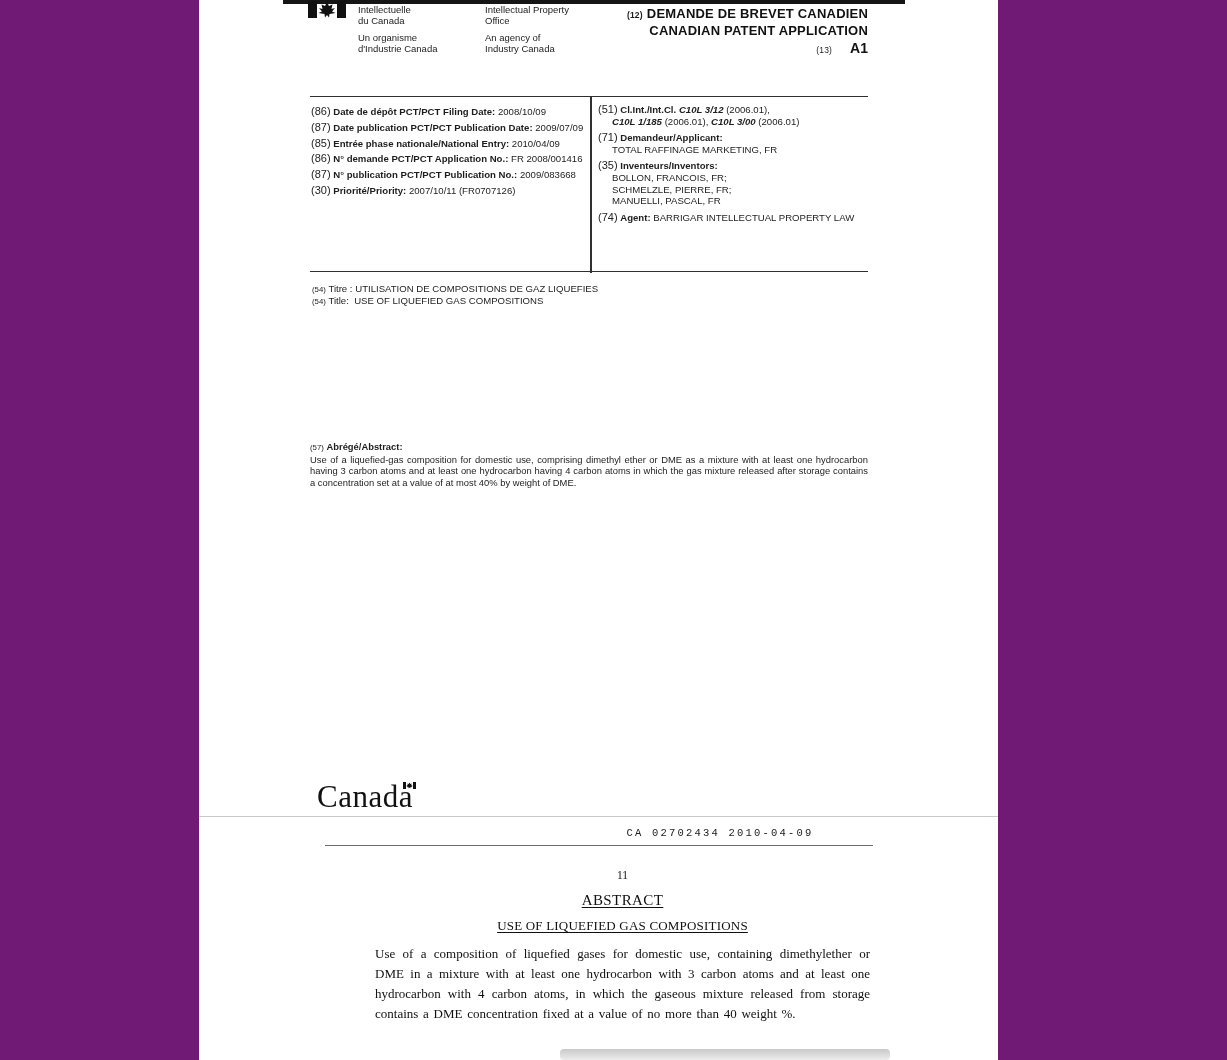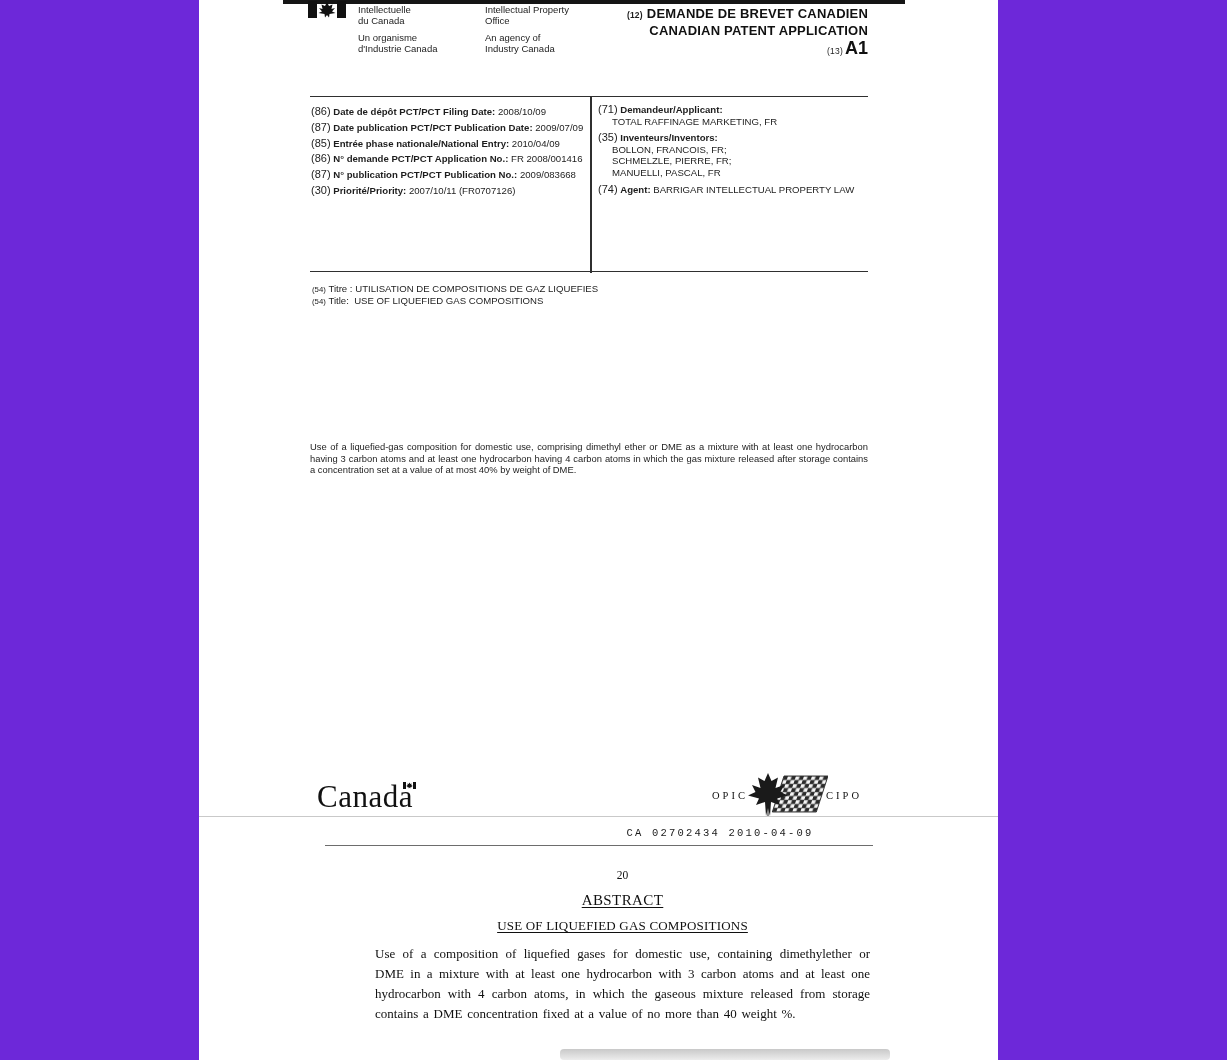--- a/index.html
+++ b/index.html
@@ -1,36 +1,36 @@
 <!DOCTYPE html>
 <html><head>
 <meta charset="utf-8">
 <style>
   * { margin:0; padding:0; box-sizing:border-box; }
   html,body { width:1227px; height:1060px; background:#f2f2f2; overflow:hidden;
               font-family:"Liberation Sans", sans-serif; }
-  .viewport { position:relative; width:1227px; height:1060px; background:#6d28d9; }
+  .viewport { position:relative; width:1227px; height:1060px; background:#701a75; }
   .sheet { position:absolute; left:199px; top:0; width:799px; height:1060px; background:#ffffff; }
   .abs { position:absolute; }
 
   
   .topbar { left:84px; top:0; width:622px; height:4px; background:#151515; }
 
   
   .org { font-size:9.5px; line-height:11px; color:#1d1d1d; }
   .org .sub { margin-top:5.5px; }
   .hdr-right { top:6px; right:130px; text-align:right; color:#111; }
   .pfx { font-size:8.5px; color:#1d1d1d; letter-spacing:0.2px; }
   .num21 { font-size:18px; font-weight:bold; letter-spacing:1px; }
   .num21-row { line-height:20px; margin-bottom:5px; }
   .num21-row .pfx { margin-right:7px; }
   .kind { font-size:13px; font-weight:bold; line-height:15px; letter-spacing:0.2px; }
   .kind .pfx { margin-right:4px; }
   .a1-row { line-height:16px; margin-top:2px; }
-  .a1 { font-size:18px; font-weight:bold; }
+  .a1 { font-size:14px; font-weight:bold;margin-left:16px; }
   .a1-row .pfx { margin-right:2px; }
 
   
   .biblio { left:111px; top:96px; width:558px; height:176px;
             border-top:1.5px solid #2f2f2f; border-bottom:1.5px solid #2f2f2f; }
   .vdiv { left:280px; top:0; width:1.5px; height:176px; background:#2f2f2f; }
   .bib { font-size:9.6px; color:#1d1d1d; }
   .bib .code { font-size:11px; }
   .bib .lbl { font-weight:bold; }
   .bib-left { left:1px; top:7px; width:276px; }
@@ -123,20 +123,24 @@
         <div class="row"><span class="code">(86)</span> <span class="lbl">Date de dépôt PCT/PCT Filing Date:</span> <span>2008/10/09</span></div>
         <div class="row"><span class="code">(87)</span> <span class="lbl">Date publication PCT/PCT Publication Date:</span> <span>2009/07/09</span></div>
         <div class="row"><span class="code">(85)</span> <span class="lbl">Entrée phase nationale/National Entry:</span> <span>2010/04/09</span></div>
         <div class="row"><span class="code">(86)</span> <span class="lbl">N° demande PCT/PCT Application No.:</span> <span>FR 2008/001416</span></div>
         <div class="row"><span class="code">(87)</span> <span class="lbl">N° publication PCT/PCT Publication No.:</span> <span>2009/083668</span></div>
         <div class="row"><span class="code">(30)</span> <span class="lbl">Priorité/Priority:</span> <span>2007/10/11 (FR0707126)</span></div>
       </div>
 
       <div class="abs bib bib-right">
         <div class="grp">
+          <div><span class="code">(51)</span> <span class="lbl">Cl.Int./Int.Cl.</span> <span class="cls">C10L 3/12</span> <span>(2006.01),</span></div>
+          <div class="ind"><span class="cls">C10L 1/185</span> <span>(2006.01),</span> <span class="cls">C10L 3/00</span> <span>(2006.01)</span></div>
+        </div>
+        <div class="grp">
           <div><span class="code">(71)</span> <span class="lbl">Demandeur/Applicant:</span></div>
           <div class="ind">TOTAL RAFFINAGE MARKETING, FR</div>
         </div>
         <div class="grp">
           <div><span class="code">(35)</span> <span class="lbl">Inventeurs/Inventors:</span></div>
           <div class="ind">BOLLON, FRANCOIS, FR;</div>
           <div class="ind">SCHMELZLE, PIERRE, FR;</div>
           <div class="ind">MANUELLI, PASCAL, FR</div>
         </div>
         <div class="grp">
@@ -144,58 +148,40 @@
         </div>
       </div>
     </div>
 
     <div class="abs titles">
       <div><span class="code">(54)</span> <span>Titre :</span> <span>UTILISATION DE COMPOSITIONS DE GAZ LIQUEFIES</span></div>
       <div><span class="code">(54)</span> <span>Title:</span>&nbsp; <span>USE OF LIQUEFIED GAS COMPOSITIONS</span></div>
     </div>
 
     <div class="abs abs57">
+      <div class="head"><span class="code">(57)</span> <span class="lbl">Abrégé/Abstract:</span></div>
       <div class="body">Use of a liquefied-gas composition for domestic use, comprising dimethyl ether or DME as a mixture with at least one hydrocarbon having 3 carbon atoms and at least one hydrocarbon having 4 carbon atoms in which the gas mixture released after storage contains a concentration set at a value of at most 40% by weight of DME.</div>
     </div>
 
     <div class="abs wordmark">
       <span>Canada</span>
       <svg class="wm-flag" width="13" height="7" viewBox="0 0 13 7">
         <rect x="0" y="0" width="3" height="7" fill="#111"></rect>
         <rect x="10" y="0" width="3" height="7" fill="#111"></rect>
         <path fill="#111" d="M6.5 0.5 L7.3 2 L8.6 1.4 L8.2 3.2 L9.6 3 L8.4 4.3 L9.7 5 L7.4 5.3 L7.2 6.6 L6.5 5.6 L5.8 6.6 L5.6 5.3 L3.3 5 L4.6 4.3 L3.4 3 L4.8 3.2 L4.4 1.4 L5.7 2 Z"></path>
       </svg>
     </div>
 
 
-    <div class="abs opic-logo">
-      <span class="txt t-l">OPIC</span>
-      <svg style="position:absolute; left:34px; top:0;" width="82" height="46" viewBox="0 0 82 46">
-        <defs>
-          <pattern id="chk" width="8" height="8" patternUnits="userSpaceOnUse">
-            <rect width="8" height="8" fill="#f4f4f4"></rect>
-            <rect width="4" height="4" fill="#2a2a2a"></rect>
-            <rect x="4" y="4" width="4" height="4" fill="#2a2a2a"></rect>
-            <path d="M0 0H8V8H0Z" fill="none" stroke="#555" stroke-width="0.6"></path>
-          </pattern>
-        </defs>
-        <g transform="translate(30,4) skewX(-18)">
-          <rect x="8" y="0" width="44" height="36" fill="url(#chk)" stroke="#222" stroke-width="0.8"></rect>
-        </g>
-        <path fill="#1a1a1a" d="M22 1 L25.5 9 L32 5.5 L29.5 16 L38 13 L34.5 20 L42 23.5 L31 26.5 L34 33 L25 30 L24 44 L22 36 L20 44 L19 30 L10 33 L13 26.5 L2 23.5 L9.5 20 L6 13 L14.5 16 L12 5.5 L18.5 9 Z"></path>
-        <path stroke="#1a1a1a" stroke-width="1" d="M22 36 L22 45"></path>
-      </svg>
-      <span class="txt t-r">CIPO</span>
-    </div>
 
     <div class="abs page-edge"></div>
 
     <div class="abs stamp">CA 02702434 2010-04-09</div>
     <div class="abs rule2"></div>
 
-    <div class="abs p2 pagenum">20</div>
+    <div class="abs p2 pagenum">11</div>
     <div class="abs p2 h-abs">ABSTRACT</div>
     <div class="abs p2 h-title">USE OF LIQUEFIED GAS COMPOSITIONS</div>
     <div class="abs p2 p2-body">Use of a composition of liquefied gases for domestic use, containing dimethylether or DME in a mixture with at least one hydrocarbon with 3 carbon atoms and at least one hydrocarbon with 4 carbon atoms, in which the gaseous mixture released from storage contains a DME concentration fixed at a value of no more than 40 weight %.</div>
 
     <div class="abs bottom-shade"></div>
   </div>
 </div>
 
 </body></html>

